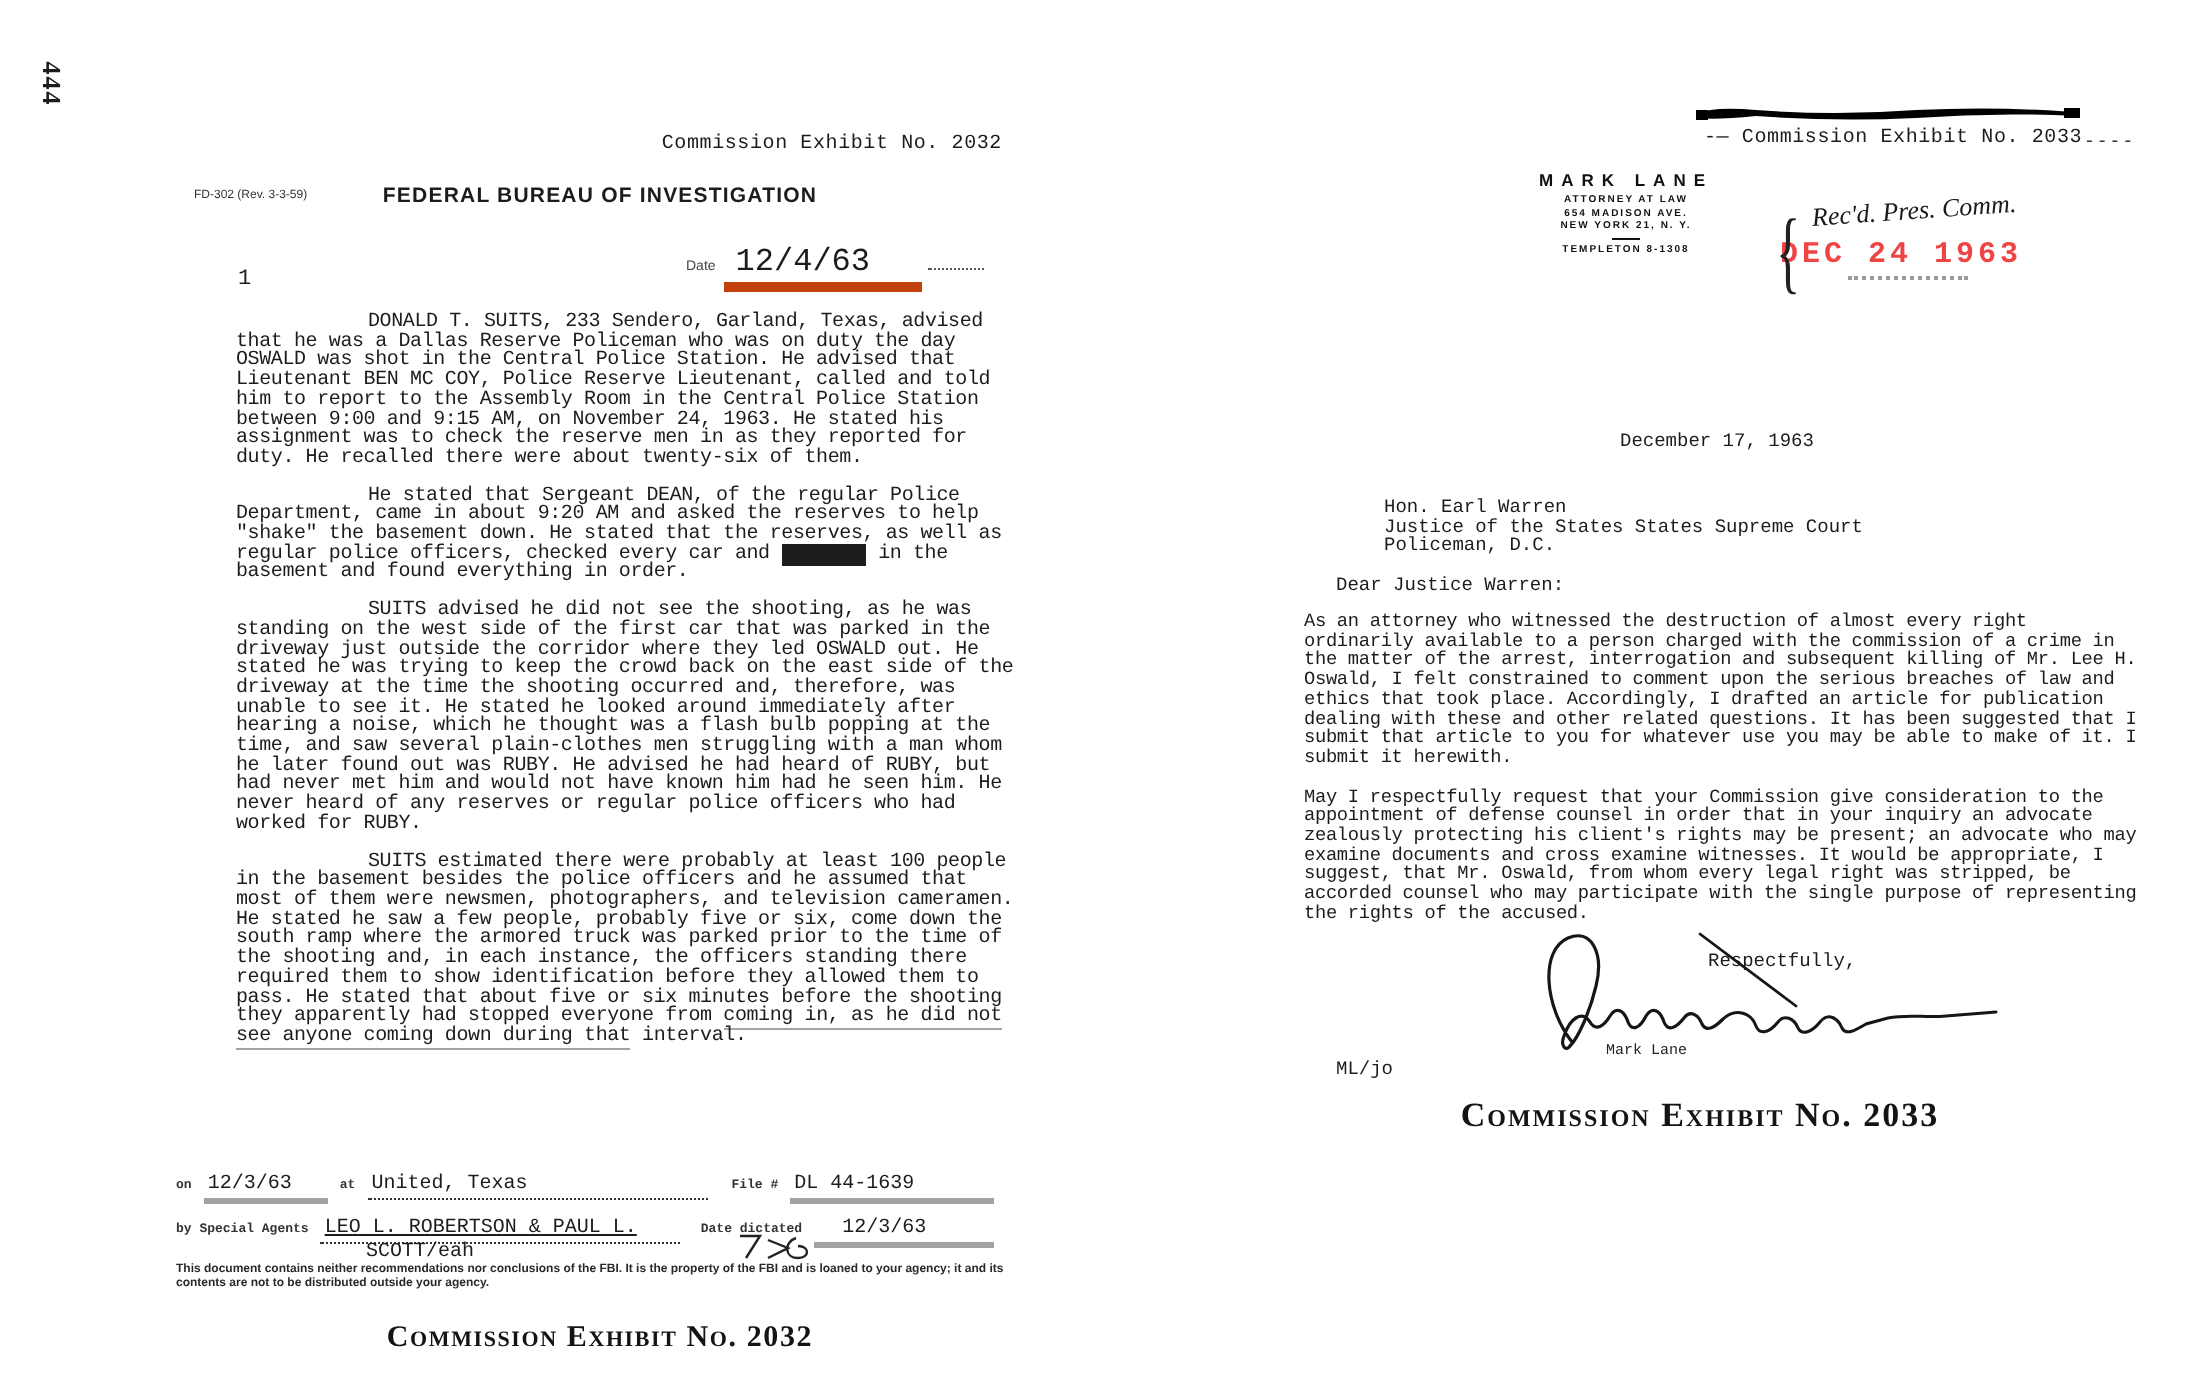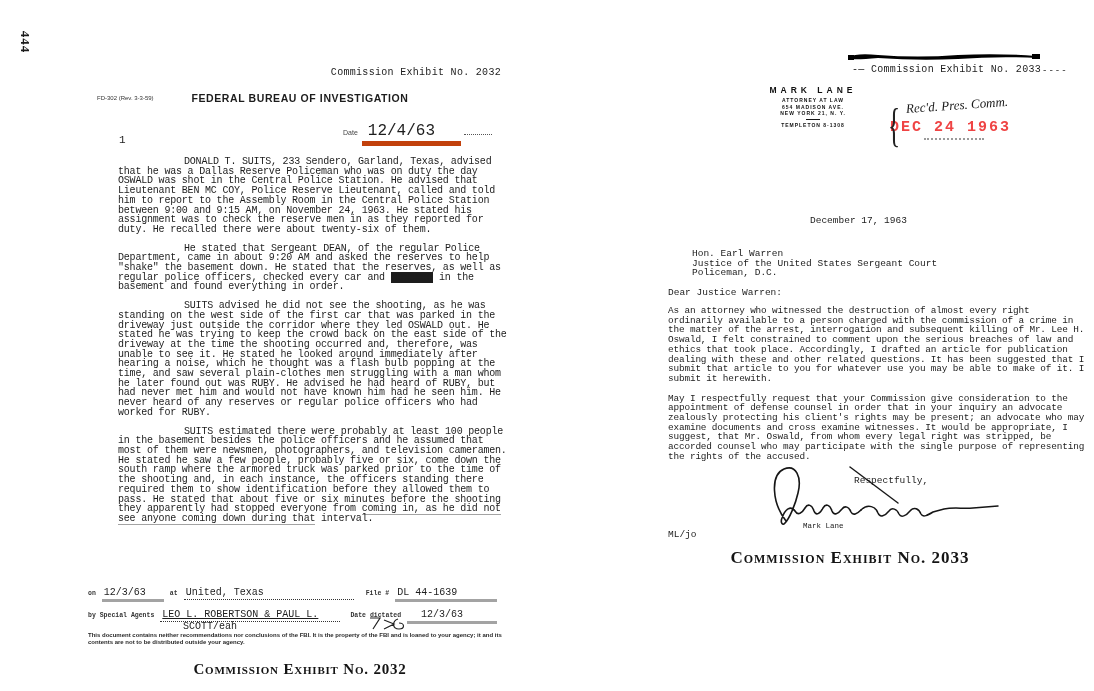--- a/index.html
+++ b/index.html
@@ -68,21 +68,21 @@
   .stamp-line1 { margin-left:16px; font-family:"Liberation Serif",serif; font-style:italic;
       font-size:13px; transform:rotate(-4deg); transform-origin:left; color:#1a1a1a; white-space:nowrap; }
   .stamp-line2 { margin-top:2px; font-size:15px; letter-spacing:2px;
       font-weight:bold; color:#ef4444; }
   .stamp-noise { margin-left:34px; margin-top:1px; height:3px; width:60px;
       border-bottom:2px dotted #9a9a9a; }
 
   .rp-date { position:absolute; top:170px; left:170px; font-size:9.5px; }
   .rp-recipient { position:absolute; top:204px; left:40px; font-size:9.5px; line-height:9.7px;margin-left:12px; }
   .rp-salutation { position:absolute; top:242px; left:28px; font-size:9.5px; }
-  .rp-body { position:absolute; top:261px; left:28px; width:420px;
+  .rp-body { position:absolute; top:261px; left:12px; width:420px;
       font-size:9.4px; line-height:9.7px; letter-spacing:-0.15px; }
   .rp-body p { margin-bottom:10px; }
   .rp-closing { position:absolute; top:430px; left:214px; font-size:9.5px; }
   .rp-signature { position:absolute; top:418px; left:118px; width:250px; height:70px; }
   .rp-sig-name { position:absolute; top:477px; left:163px; font-size:7.5px; color:#222; }
   .rp-initials { position:absolute; top:484px; left:28px; font-size:9.5px; }
   .rp-caption { position:absolute; top:503px; left:0; width:420px; text-align:center;
       font-family:"Liberation Serif",serif; font-variant:small-caps; font-weight:600;
       font-size:17px; letter-spacing:1px; color:#141414; }
 </style>
@@ -163,21 +163,21 @@
     <div class="stamp-brace">{</div>
     <div class="stamp-line1">Rec'd. Pres. Comm.</div>
     <div class="stamp-line2 mono">DEC 24 1963</div>
     <div class="stamp-noise"></div>
   </div>
 
   <div class="rp-date mono">December 17, 1963</div>
 
   <div class="rp-recipient mono">
     <div>Hon. Earl Warren</div>
-    <div>Justice of the United States Sergeant Court</div>
+    <div>Justice of the States States Supreme Court</div>
     <div>Policeman, D.C.</div>
   </div>
 
   <div class="rp-salutation mono">Dear Justice Warren:</div>
 
   <div class="rp-body">
     <p>As an attorney who witnessed the destruction of almost every right ordinarily available to a person charged with the commission of a crime in the matter of the arrest, interrogation and subsequent killing of Mr. Lee H. Oswald, I felt constrained to comment upon the serious breaches of law and ethics that took place.  Accordingly, I drafted an article for publication dealing with these and other related questions.  It has been suggested that I submit that article to you for whatever use you may be able to make of it.  I submit it herewith.</p>
     <p>May I respectfully request that your Commission give consideration to the appointment of defense counsel in order that in your inquiry an advocate zealously protecting his client's rights may be present; an advocate who may examine documents and cross examine witnesses.   It would be appropriate, I suggest, that Mr. Oswald, from whom every legal right was stripped, be accorded counsel who may participate with the single purpose of representing the rights of the accused.</p>
   </div>
 

